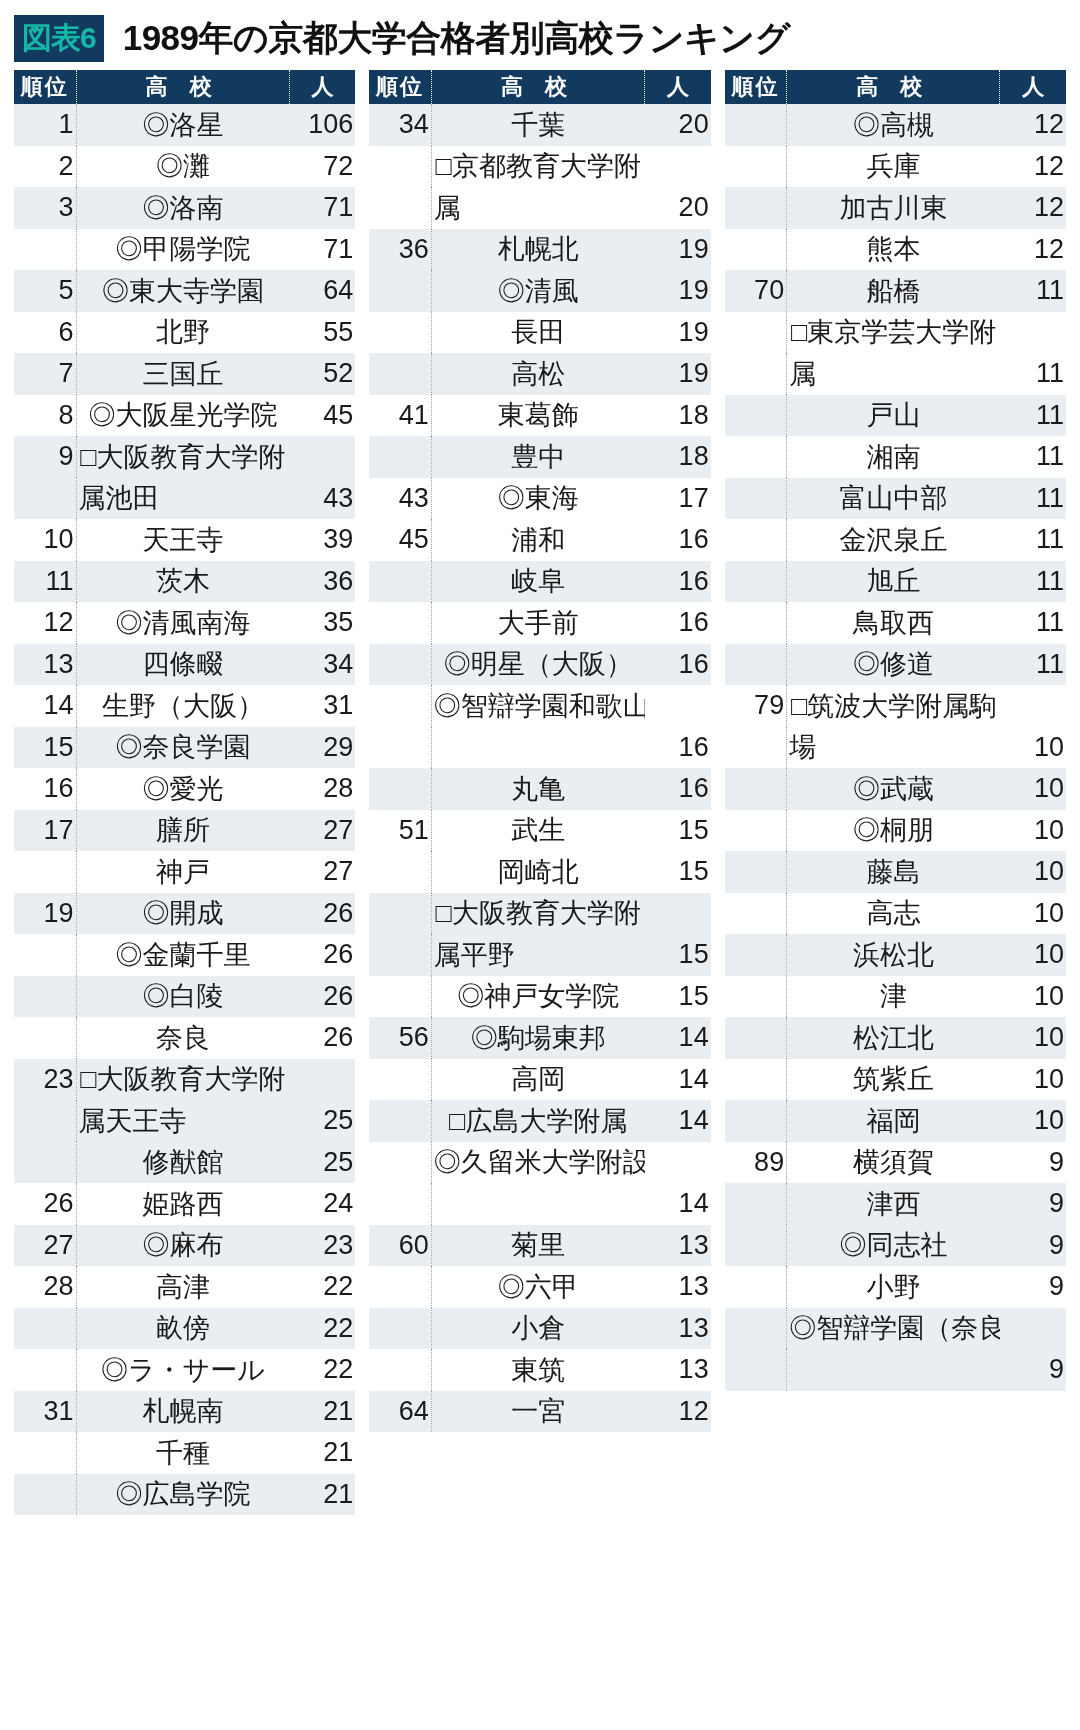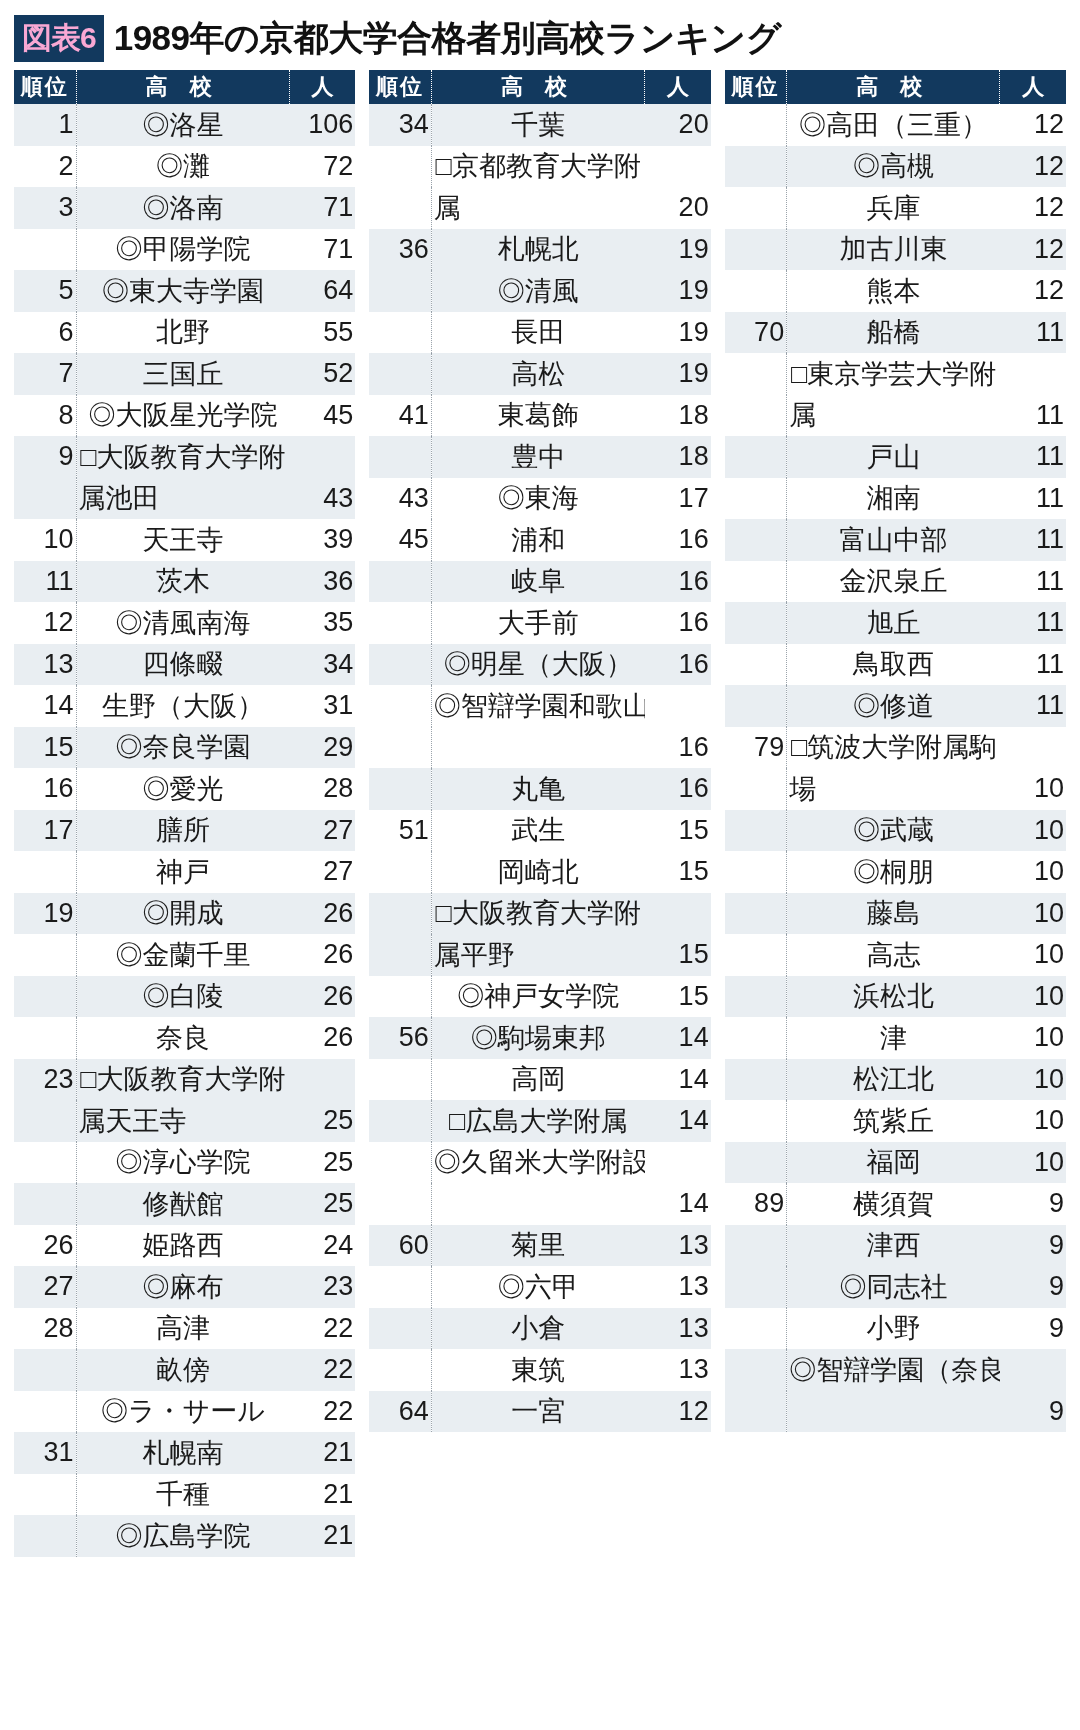--- a/index.html
+++ b/index.html
@@ -22,33 +22,33 @@
   }
   
   .title-row {
     display: flex;
     align-items: center;
     height: 56px;
     margin-bottom: 4px;
   }
   .badge {
     background: #12395e;
-    color: #f9a8d4;
+    color: #14b8a6;
     font-weight: bold;
     font-size: 30px;
     line-height: 1;
     padding: 8px 8px 9px 8px;
     letter-spacing: -1px;
     white-space: nowrap;
   }
   .title-text {
     font-size: 35px;
     font-weight: bold;
     letter-spacing: -0.5px;
-    margin-left: 10px;
+    margin-left: 19px;
     white-space: nowrap;
     color: #111111;
   }
   
   .columns {
     display: flex;
     gap: 14px;
     align-items: flex-start;
   }
   .col {
@@ -247,25 +247,20 @@
             <tr class="shade">
               <td class="td-rank">23</td>
               <td class="td-school">□大阪教育大学附</td>
               <td class="td-num"></td>
             </tr>
             <tr class="shade">
               <td class="td-rank"></td>
               <td class="td-school left">属天王寺</td>
               <td class="td-num">25</td>
             </tr>
-            <tr class="plain">
-              <td class="td-rank"></td>
-              <td class="td-school">◎淳心学院</td>
-              <td class="td-num">25</td>
-            </tr>
             <tr class="shade">
               <td class="td-rank"></td>
               <td class="td-school">修猷館</td>
               <td class="td-num">25</td>
             </tr>
             <tr class="plain">
               <td class="td-rank">26</td>
               <td class="td-school">姫路西</td>
               <td class="td-num">24</td>
             </tr>
@@ -495,25 +490,20 @@
             <col class="c-num">
           </colgroup>
         <thead>
           <tr>
             <th class="th-rank">順位</th>
             <th class="th-school">高 校</th>
             <th class="th-num">人</th>
           </tr>
         </thead>
         <tbody>
-            <tr class="plain">
-              <td class="td-rank"></td>
-              <td class="td-school">◎高田（三重）</td>
-              <td class="td-num">12</td>
-            </tr>
             <tr class="shade">
               <td class="td-rank"></td>
               <td class="td-school">◎高槻</td>
               <td class="td-num">12</td>
             </tr>
             <tr class="plain">
               <td class="td-rank"></td>
               <td class="td-school">兵庫</td>
               <td class="td-num">12</td>
             </tr>

